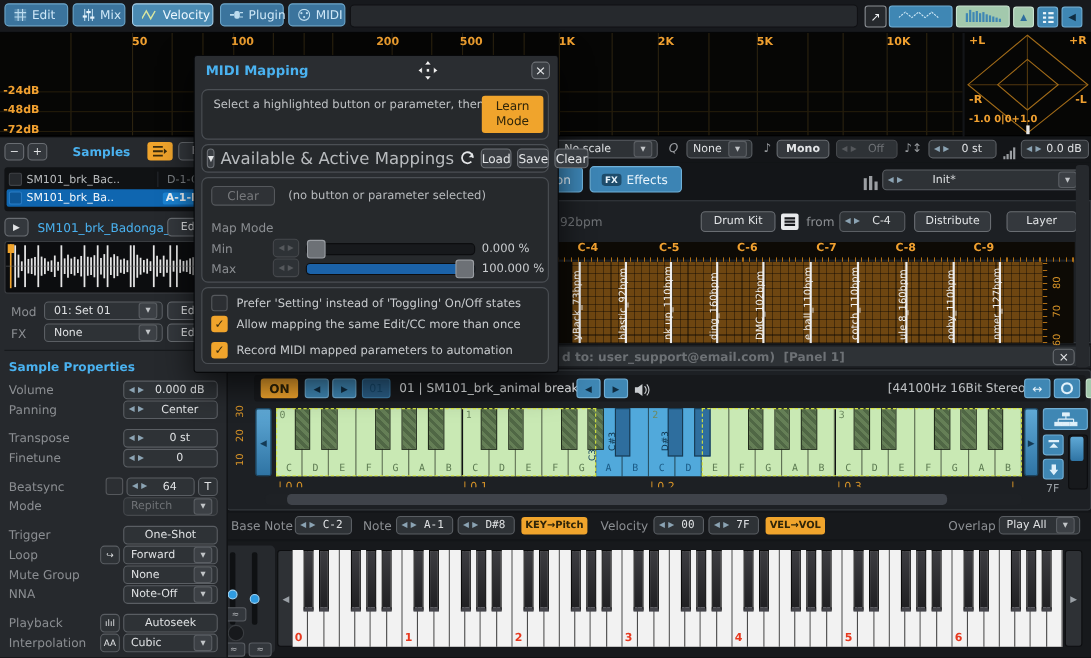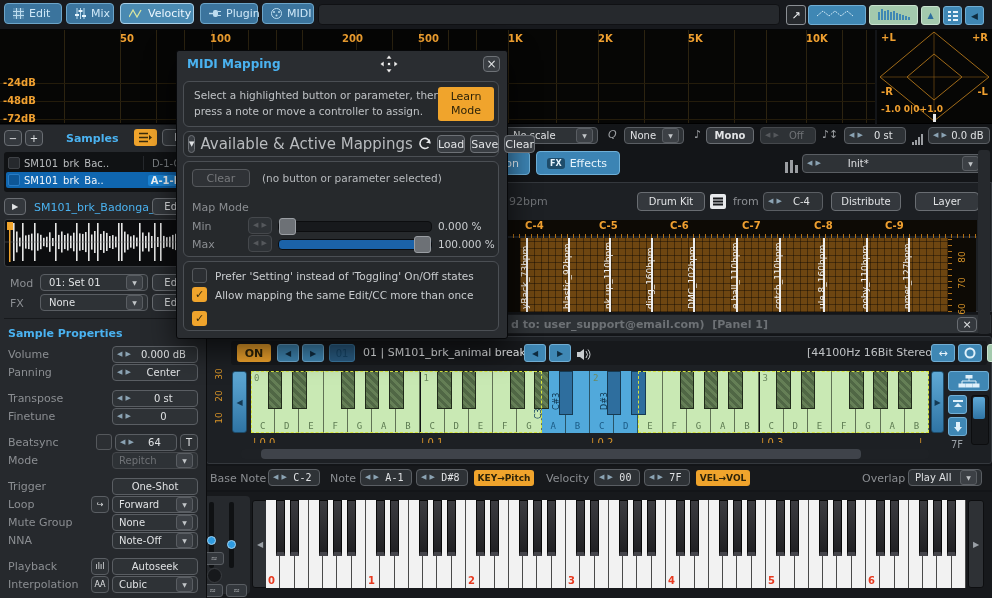--- a/index.html
+++ b/index.html
@@ -1000,21 +1000,20 @@
               <rect x="7.5" y="7.5" width="3" height="3"></rect>
             </g>
           </svg>
       </span>
       <div class="dbtn" style="position:absolute;left:306px;top:5px;width:17px;height:16px;font-size:12px;">
         <span>×</span>
       </div>
     </div>
     <div class="dpanel" style="top:30px;height:46px;">
       <span class="abs" style="left:10px;top:7px;font-size:10.5px;color:#bfc2c5;">Select a highlighted button or parameter, then</span>
-      <span class="abs" style="left:10px;top:23px;font-size:10.5px;color:#bfc2c5;">press a note or move a controller to assign.</span>
       <div class="orangetog" style="position:absolute;left:254px;top:5px;width:56px;height:34px;flex-direction:column;font-size:11px;font-weight:normal;line-height:1.25;">
         <span>Learn</span>
         <span>Mode</span>
       </div>
     </div>
     <div class="dpanel" style="top:80px;height:26px;display:flex;align-items:center;padding:0 4px;gap:5px;">
       <div class="dbtn" style="width:21px;height:18px;font-size:7px;">▼</div>
       <span style="font-size:15px;color:#b8bbbe;white-space:nowrap;">Available &amp; Active Mappings</span>
       <span><svg width="14" height="13">
             <g fill="none" stroke="#e4e6e8" stroke-width="1.6">
@@ -1061,18 +1060,19 @@
       <div style="position:absolute;left:8px;top:6px;display:flex;align-items:center;gap:8px;">
         <span class="chk off"></span>
         <span style="font-size:10.5px;color:#c9cccf;">Prefer 'Setting' instead of 'Toggling' On/Off states</span>
       </div>
       <div style="position:absolute;left:8px;top:25px;display:flex;align-items:center;gap:8px;">
         <span class="chk on">✓</span>
         <span style="font-size:10.5px;color:#c9cccf;">Allow mapping the same Edit/CC more than once</span>
       </div>
       <div style="position:absolute;left:8px;top:49px;display:flex;align-items:center;gap:8px;">
         <span class="chk on">✓</span>
+        <span style="font-size:10.5px;color:#c9cccf;">Record MIDI mapped parameters to automation</span>
       </div>
     </div>
   </div>
 
   <div class="abs" style="left:978px;top:150px;width:12px;height:184px;background:#26292d;border-radius:3px;"></div>
 </div>
 
 </body></html>

